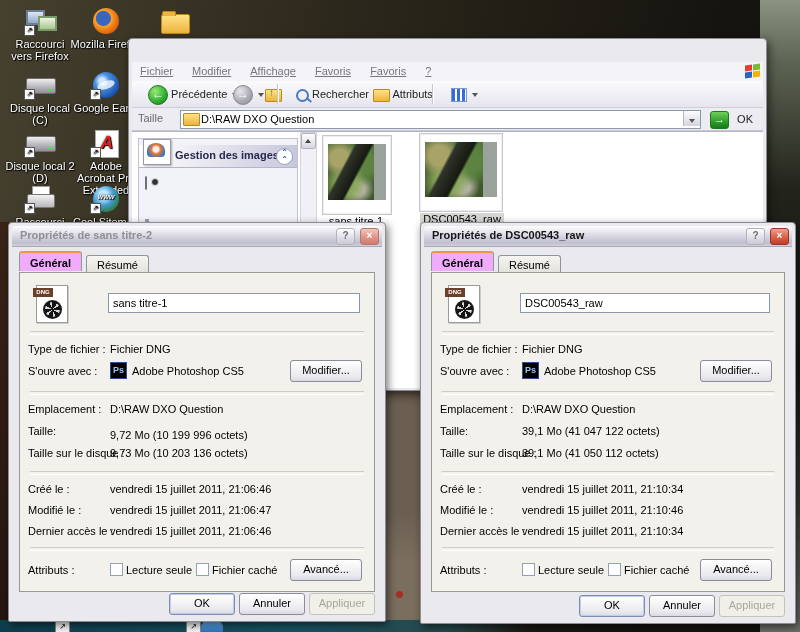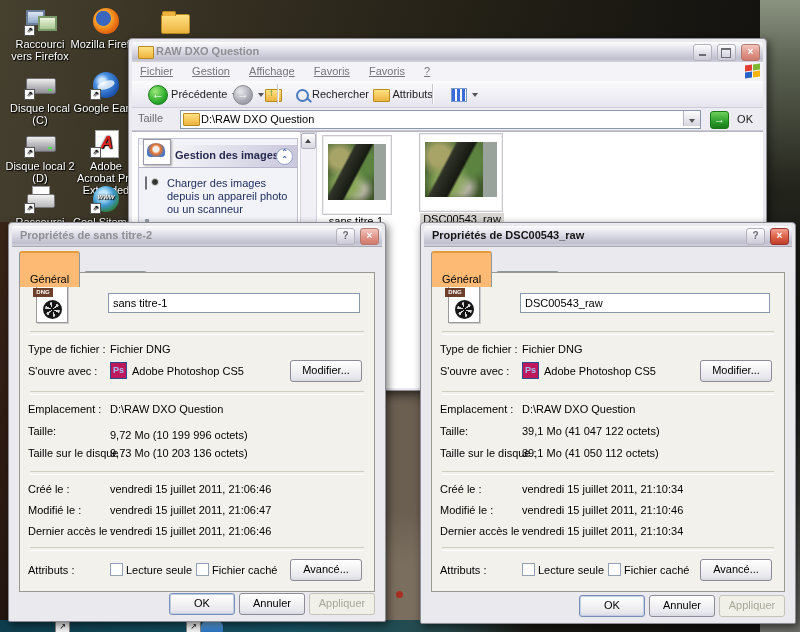--- a/index.html
+++ b/index.html
@@ -135,39 +135,39 @@
      radial-gradient(circle at 62% 35%,#5c8440 0 20%,rgba(0,0,0,0) 45%),
      radial-gradient(circle at 52% 80%,#b8b4a8 0 12%,rgba(0,0,0,0) 30%),
      linear-gradient(#54703c,#3c5428);}
   .tlabel{position:absolute;text-align:center;color:#000;}
   .tlabel.sel{background:#d7d6d2;padding:0 3px;}
   
   .dlg{z-index:20;}
   .tabs{position:absolute;left:10px;top:28px;height:21px;}
   .tab{display:inline-block;padding:3px 10px 2px 10px;border:1px solid #8f9899;border-bottom:none;
        border-radius:3px 3px 0 0;background:linear-gradient(#f6f5f1,#e2e1da);color:#000;margin-right:1px;position:relative;top:2px;}
-  .tab.active{background:#fdba74;border-top:2px solid #e89b3c;top:0;padding-top:20px;z-index:3;}
+  .tab.active{background:#f0abfc;border-top:2px solid #e89b3c;top:0;padding-top:4px;z-index:3;font-weight:bold;}
   .tabpanel{position:absolute;left:10px;right:10px;top:49px;height:318px;background:#f2f1ec;border:1px solid #9a9a93;z-index:2;}
   .etch{position:absolute;left:10px;right:10px;height:2px;border-top:1px solid #cfccc2;border-bottom:1px solid #fff;}
   .flabel{position:absolute;left:8px;color:#000;}
   .fvalue{position:absolute;left:90px;color:#000;}
   .fninput{position:absolute;left:88px;right:14px;top:20px;height:16px;border:1px solid #8a98ac;background:#fff;
        font-family:"Liberation Sans",sans-serif;font-size:11px;padding:1px 4px;}
   .xpbtn{position:absolute;height:20px;border:1px solid #8c8b97;border-radius:3px;color:#000;text-align:center;line-height:18px;
        background:linear-gradient(180deg,#fff,#f4f4f6 40%,#e8e8ee 80%,#d9d9e2);font-size:11px;}
   .xpbtn.default{border-color:#7a8cb8;box-shadow:0 0 0 1px #c3cde4 inset;}
   .xpbtn.disabled{color:#a9a79a;border-color:#c6c4b8;background:#f0efe8;}
   .cb{position:absolute;width:11px;height:11px;background:#fff;border:1px solid #94a0b4;}
   .dngicon{position:absolute;left:16px;top:12px;width:30px;height:36px;background:#fff;border:1px solid #9a9a9a;
        box-shadow:1px 1px 0 #ccc;}
   .dngband{position:absolute;left:-4px;top:2px;width:20px;height:9px;background:#6b3f2a;color:#fff;
        font-size:6px;font-weight:bold;text-align:center;line-height:9px;}
   .apt{position:absolute;left:6px;top:14px;width:15px;height:15px;border-radius:50%;border:2px solid #181818;
        background:repeating-conic-gradient(#141414 0 38deg,#d8d8d8 38deg 60deg);}
-  .psicon{position:absolute;width:15px;height:15px;background:#be185d;border:1px solid #2b4f8e;color:#9fc2f2;
+  .psicon{position:absolute;width:15px;height:15px;background:#000000;border:1px solid #2b4f8e;color:#9fc2f2;
        font-weight:bold;font-size:9px;text-align:center;line-height:15px;}
   .btnrow-btn{bottom:6px;width:64px;}
 </style>
 </head>
 <body>
 
 <div class="abs" id="wall"></div>
 <div class="abs" id="wall-right"></div>
 <div class="abs" id="wall-midgap"></div>
 <div class="abs" id="wall-reddot"></div>
@@ -243,32 +243,23 @@
   <div class="ic">
       <i class="ic-globe">
         <span>WWW</span>
       </i>
       <span class="sc-arrow">↗</span>
     </div>
   <div class="lbl">Cool Sitemap</div>
 </div>
 
 <div class="abs win" id="explorer">
-  <div class="tbar">
-    <i class="tfolder"></i>
-    <span class="ttext inactive">RAW DXO Question</span>
-    <span class="tbtns">
-      <span class="tbtn"><span class="minglyph"></span></span>
-      <span class="tbtn"><span class="maxglyph"></span></span>
-      <span class="tbtn closep">×</span>
-    </span>
-  </div>
   <div id="menubar">
     <span class="mitem">Fichier</span>
-    <span class="mitem">Gestion</span>
+    <span class="mitem">Modifier</span>
     <span class="mitem">Affichage</span>
     <span class="mitem">Favoris</span>
     <span class="mitem">Favoris</span>
     <span class="mitem">?</span>
     <span id="winlogo">
       <i style="left:0;top:1px;background:#e33e30"></i>
         <i style="left:8px;top:0;background:#7eb832"></i>
       <i style="left:0;top:8px;background:#2a63c6"></i>
         <i style="left:8px;top:7px;background:#f4b400"></i>
     </span>
@@ -315,21 +306,20 @@
     <div id="taskpane">
       <div id="tp-head">
         <span id="tp-icon">
             <i></i>
           </span>
         <span id="tp-head-label">Gestion des images</span>
         <span class="chev-btn">⌃<br>⌃</span>
       </div>
       <div class="tp-item" style="top:38px;width:146px">
         <span class="ti-icon"><span class="cam"></span></span>
-        <span class="ti-text">Charger des images depuis un appareil photo ou un scanneur</span>
       </div>
       <div class="tp-item" style="top:82px;width:146px">
         <span class="ti-icon"><span class="mon"></span></span>
         <span class="ti-text">Afficher un diaporama</span>
       </div>
     </div>
     <div id="tp-scroll">
       <span class="scr-btn">
           <b></b>
         </span>

